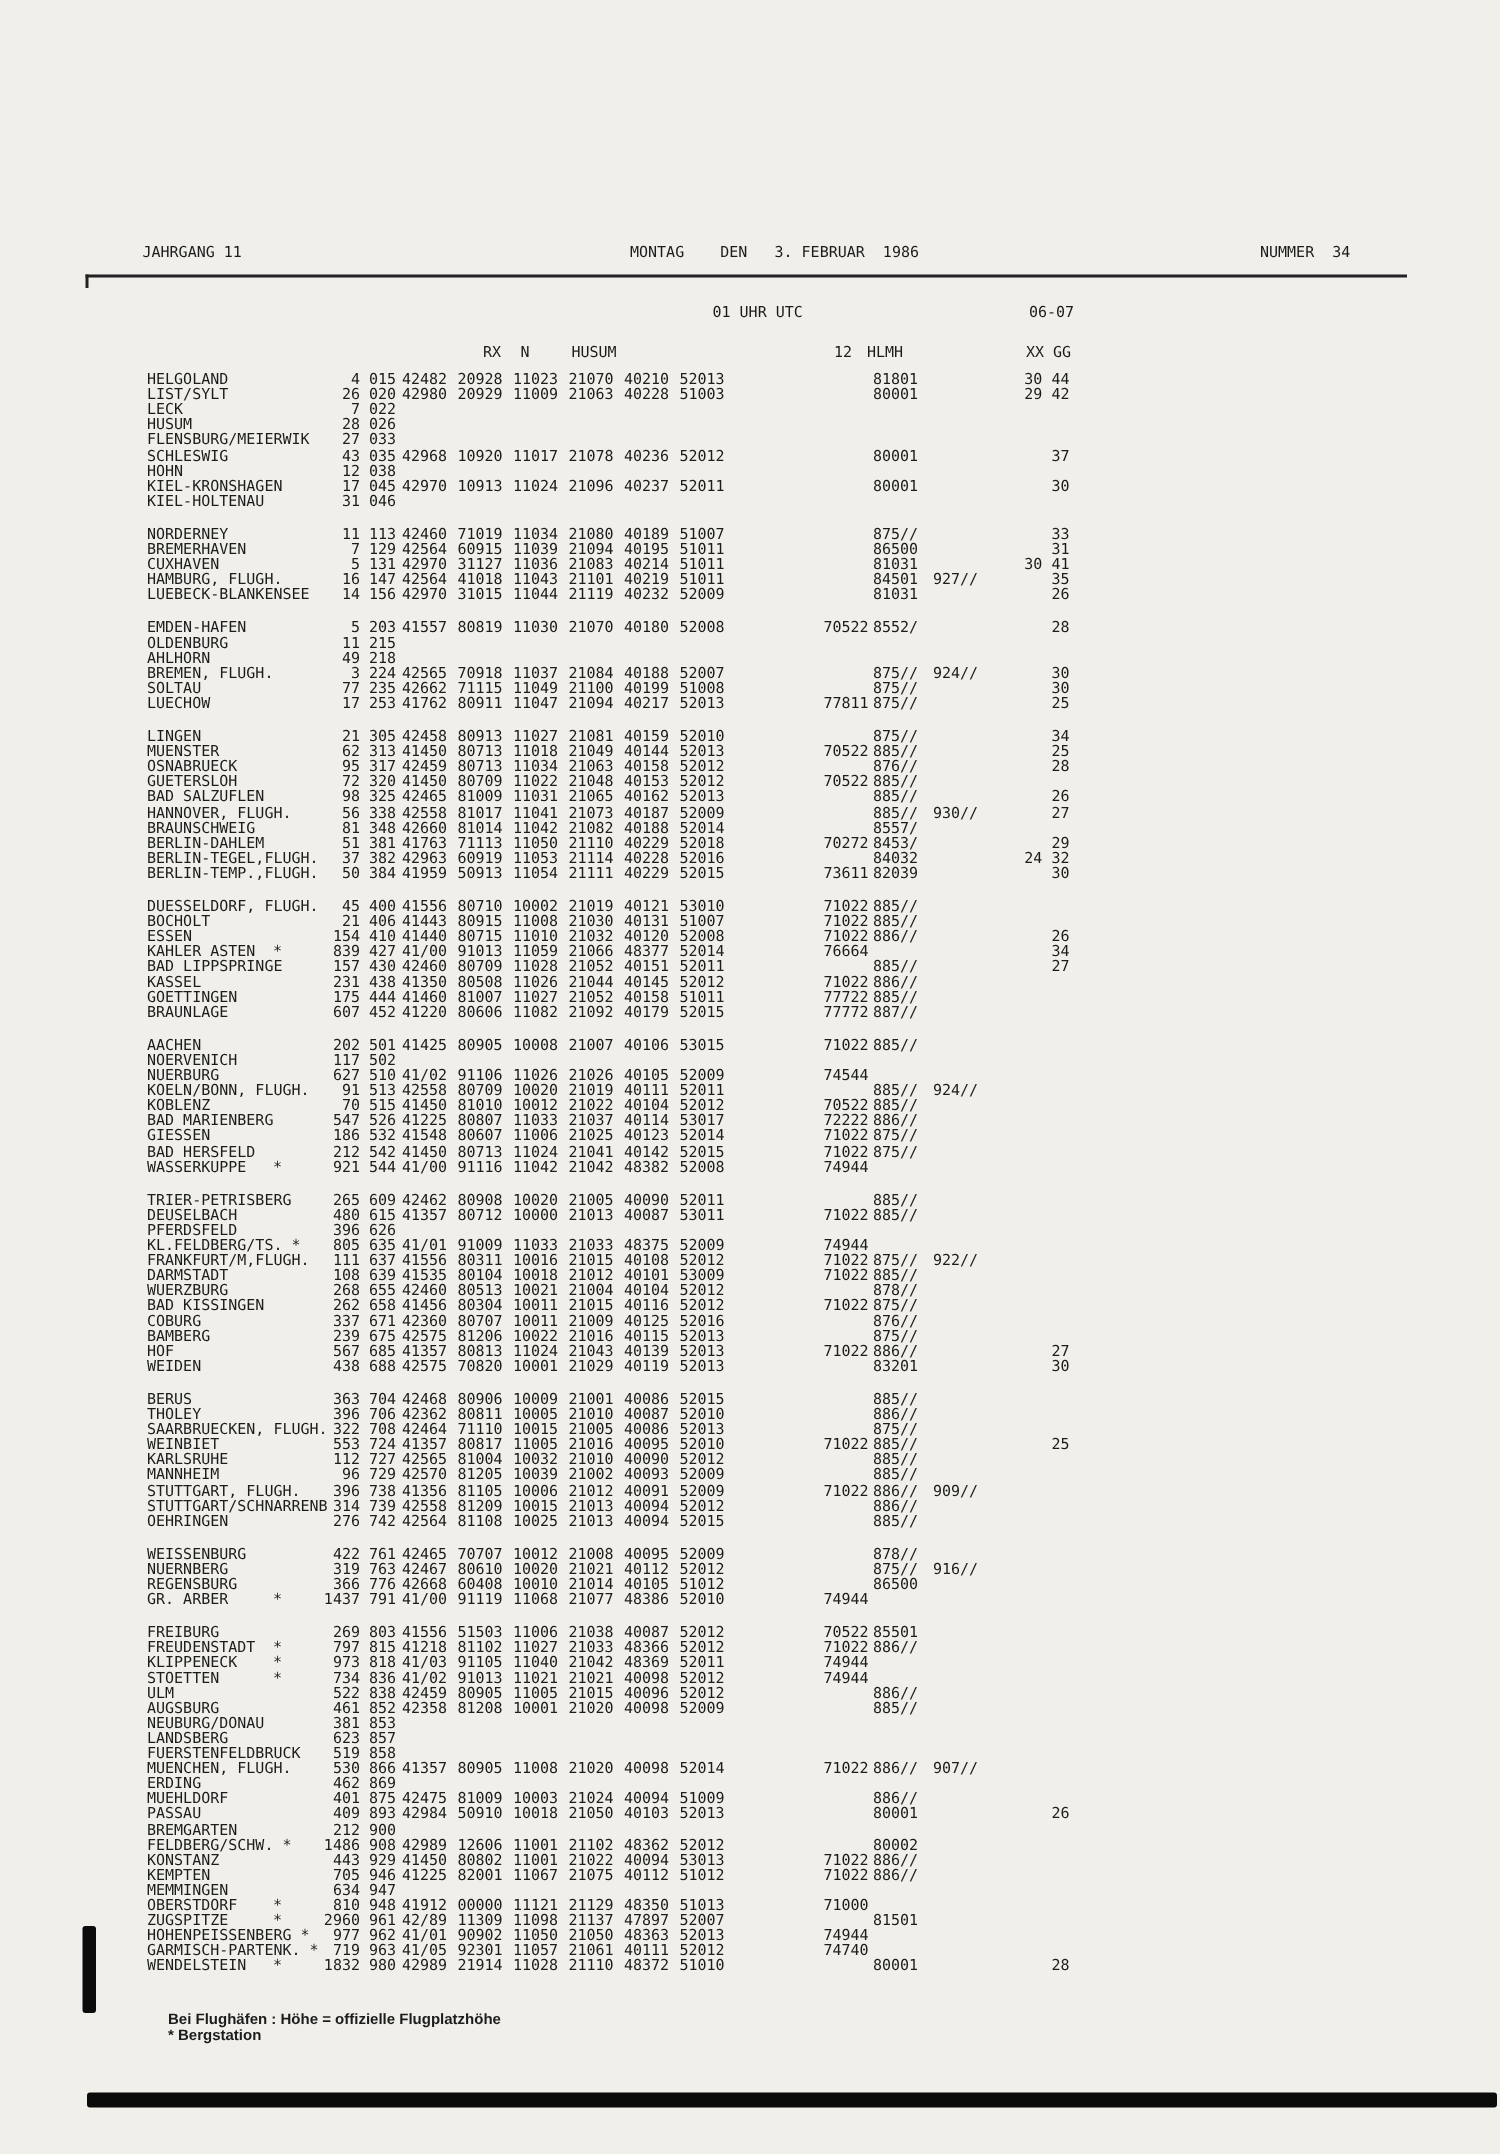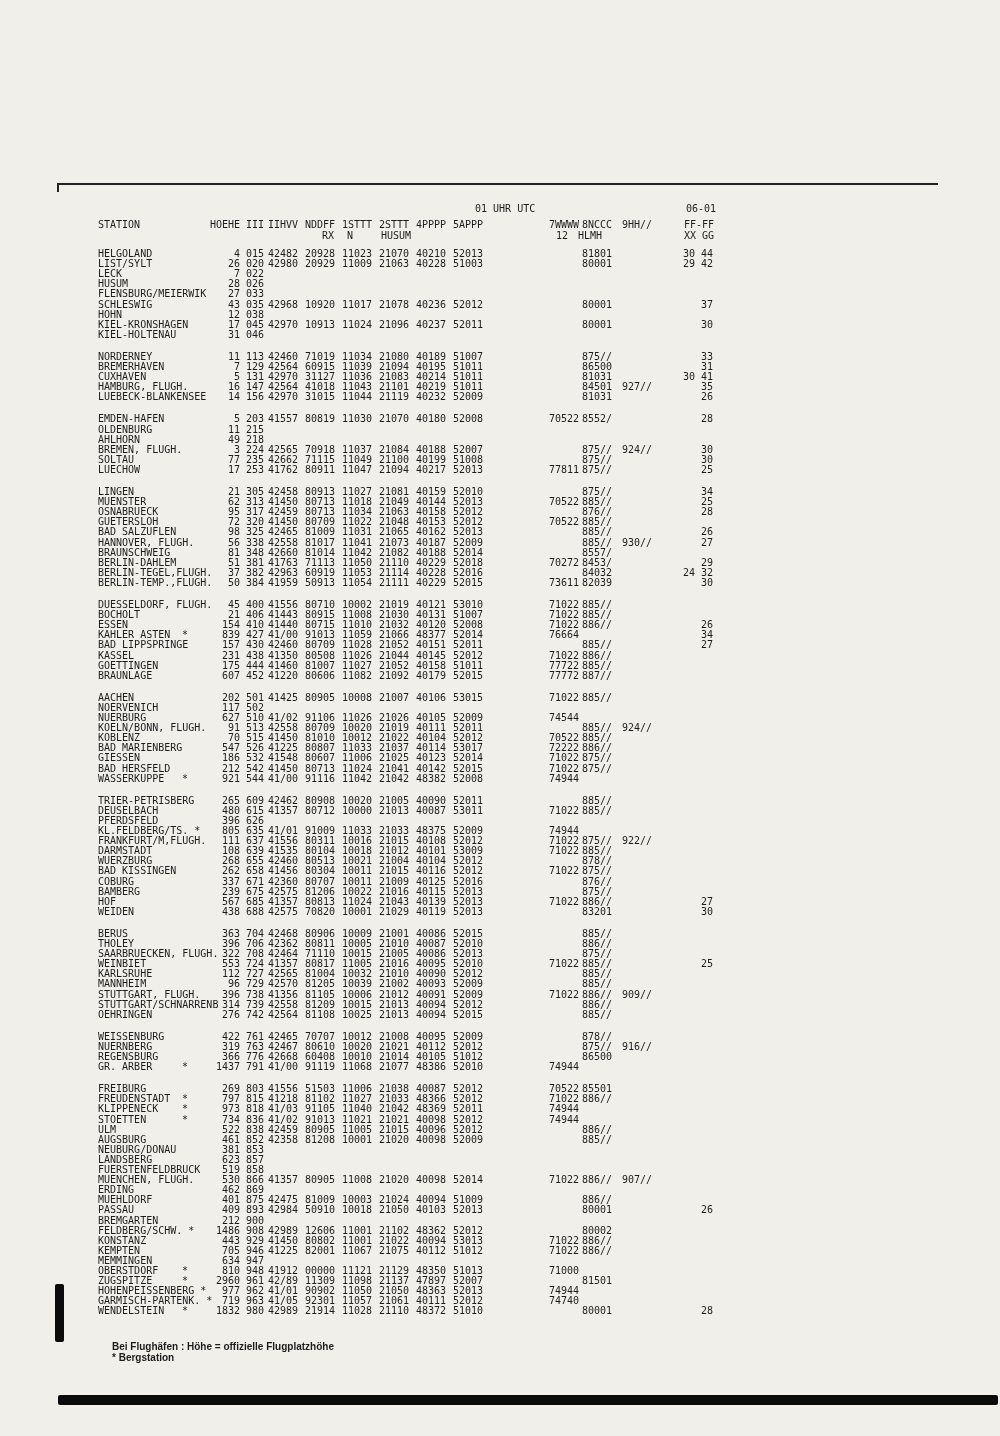--- a/index.html
+++ b/index.html
@@ -20,44 +20,34 @@
     position:absolute;left:76px;white-space:pre;
     font-family:"Liberation Sans",sans-serif;font-size:10px;font-weight:700;color:#1c1c1c;padding-left:36px;
   }
   .artifact{position:absolute;background:#0b0b0b;}
 </style>
 </head>
 <body>
 
 <div class="page">
 
+  <div class="band mono" style="top:164px">
+    <span class="lab" style="left:95px">JAHRGANG 11</span>
+    <span class="lab" style="left:420px">MONTAG    DEN   3. FEBRUAR  1986</span>
+    <span class="lab" style="left:840px">NUMMER  34</span>
+  </div>
 
   <div class="rule" style="left:57px;top:183px;width:881px;height:2px"></div>
   <div class="rule" style="left:57px;top:183px;width:2px;height:9px"></div>
 
   <div class="band mono" style="top:204px">
     <span class="lab" style="left:475px">01 UHR UTC</span>
-    <span class="lab" style="left:686px">06-01</span>
+    <span class="lab" style="left:686px">06-07</span>
   </div>
 
-  <div class="band mono" style="top:220px">
-    <span class="lab" style="left:98px">STATION</span>
-    <span class="lab" style="left:210px">HOEHE</span>
-    <span class="lab" style="left:246px">III</span>
-    <span class="lab" style="left:268px">IIHVV</span>
-    <span class="lab" style="left:305px">NDDFF</span>
-    <span class="lab" style="left:342px">1STTT</span>
-    <span class="lab" style="left:379px">2STTT</span>
-    <span class="lab" style="left:416px">4PPPP</span>
-    <span class="lab" style="left:453px">5APPP</span>
-    <span class="lab" style="left:549px">7WWWW</span>
-    <span class="lab" style="left:582px">8NCCC</span>
-    <span class="lab" style="left:622px">9HH//</span>
-    <span class="lab" style="left:684px">FF-FF</span>
-  </div>
 
   <div class="band mono" style="top:230.5px">
     <span class="lab" style="left:322px">RX</span>
     <span class="lab" style="left:347px">N</span>
     <span class="lab" style="left:381px">HUSUM</span>
     <span class="lab" style="left:556px">12</span>
     <span class="lab" style="left:578px">HLMH</span>
     <span class="lab" style="left:684px">XX GG</span>
   </div>
 

